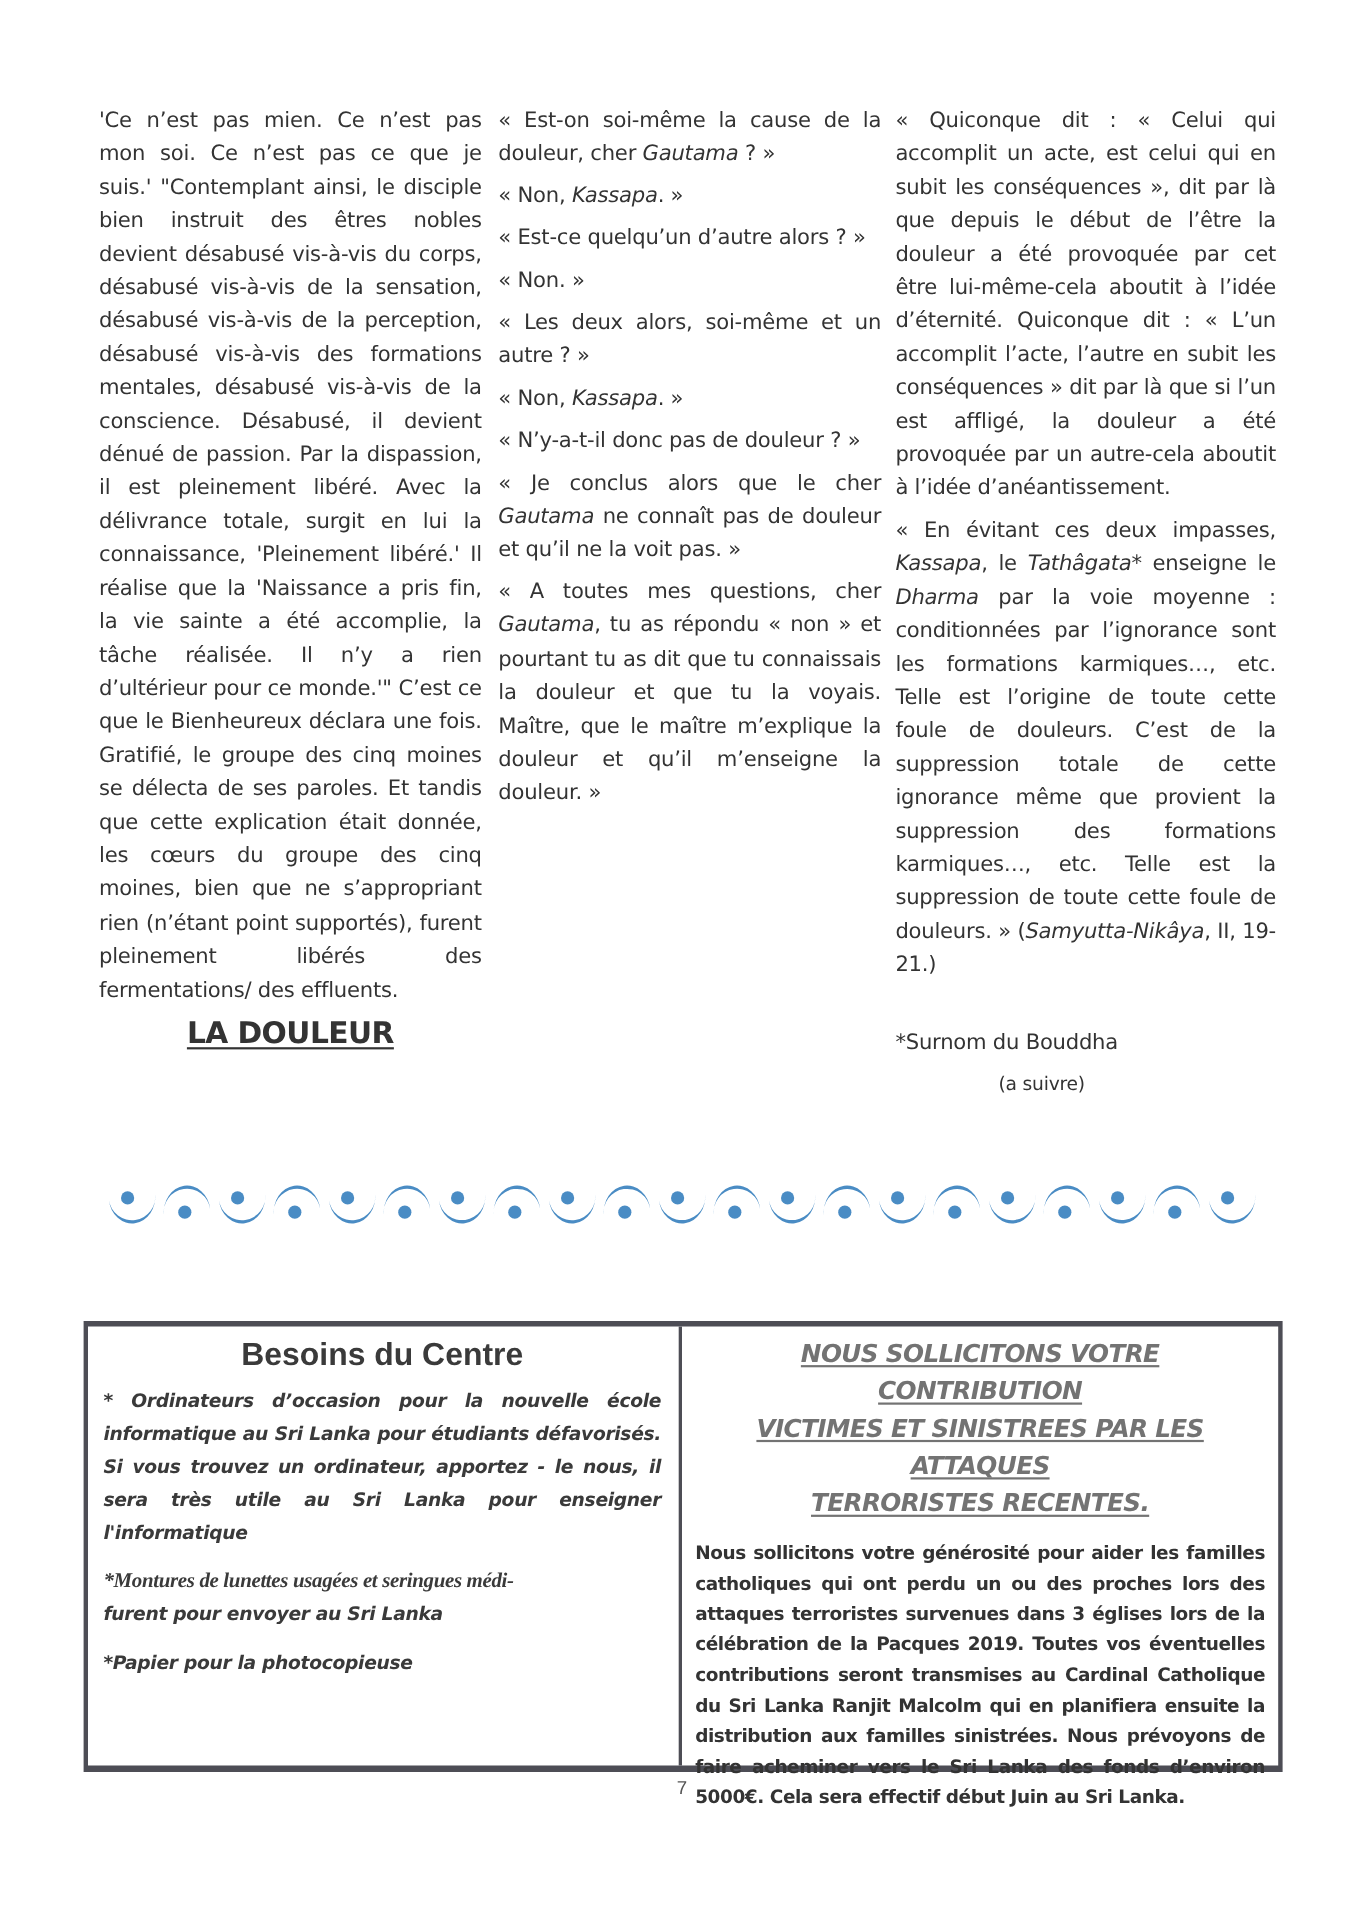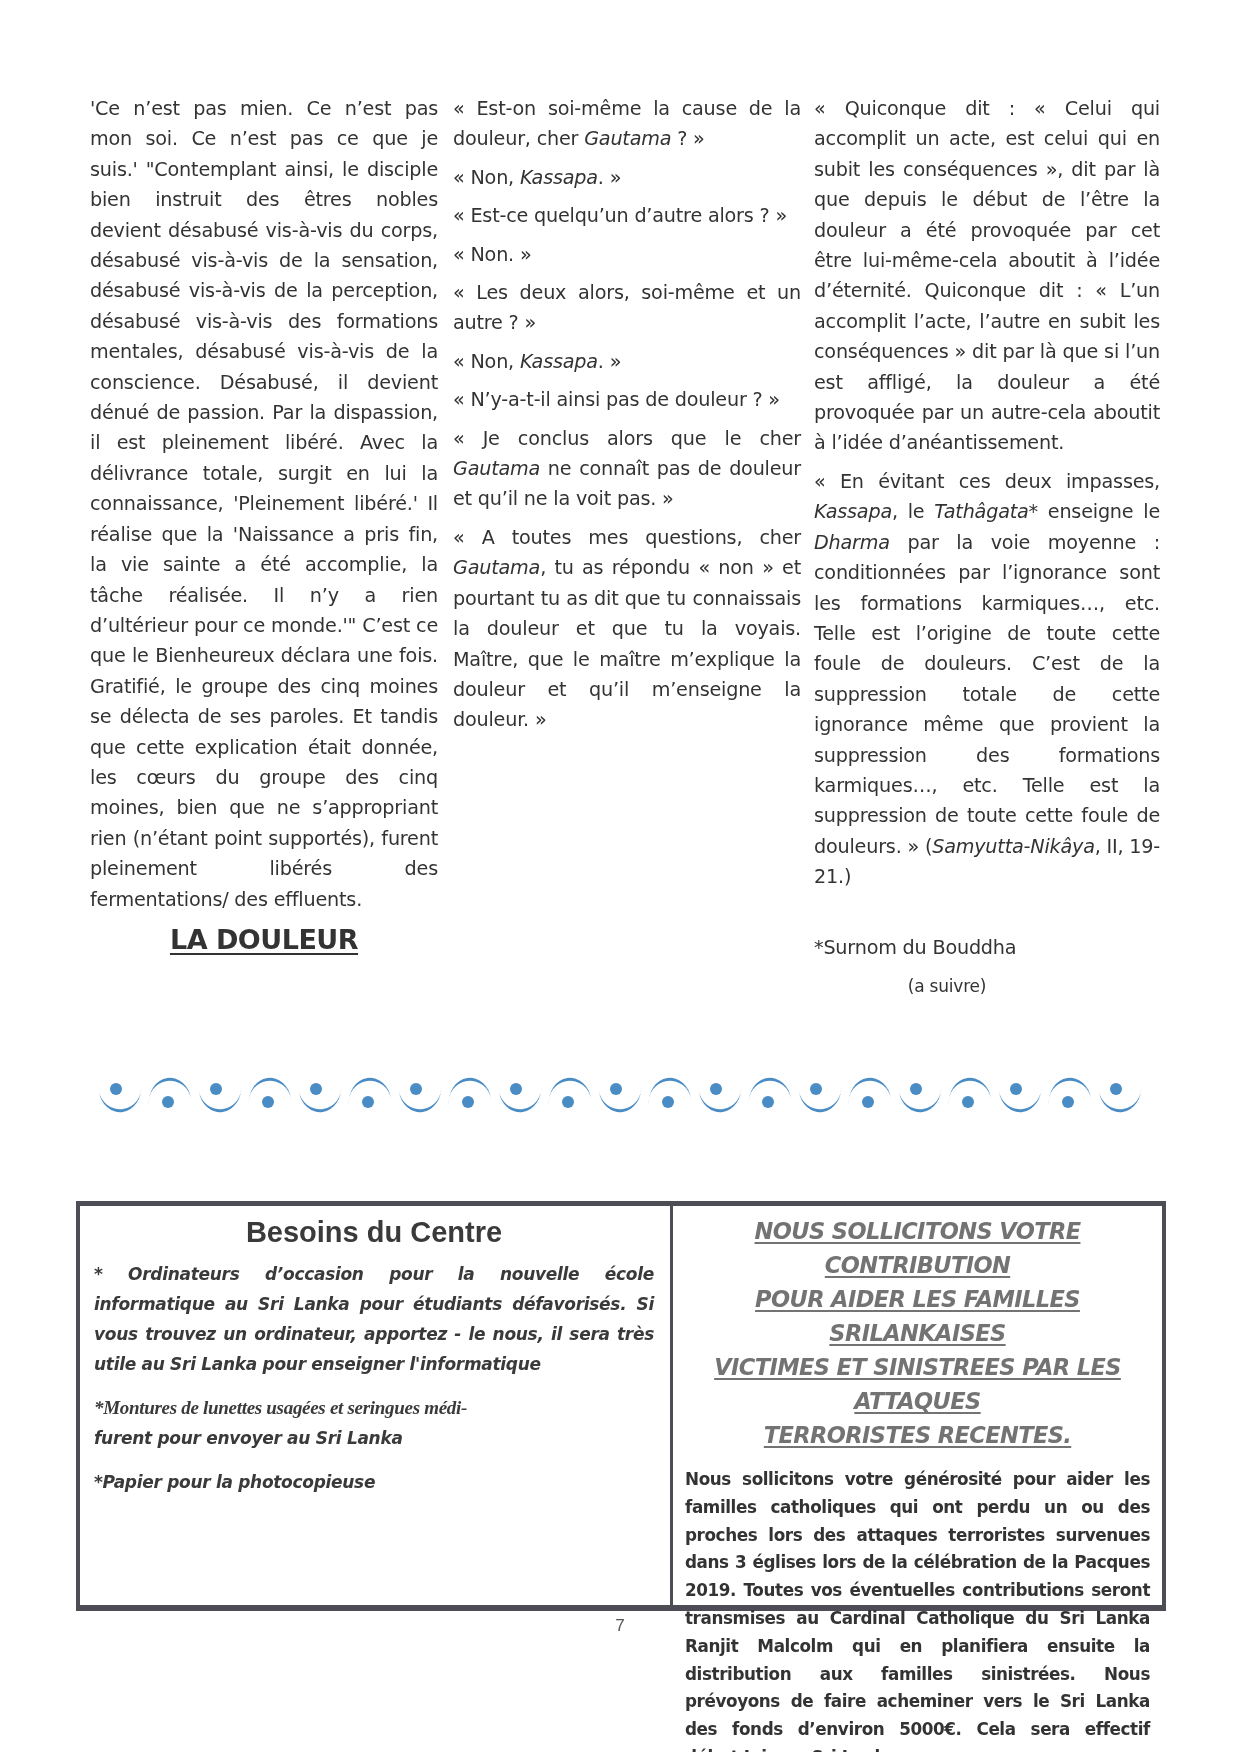--- a/index.html
+++ b/index.html
@@ -36,21 +36,21 @@
     position: absolute; left: 95px; top: 1070px; width: 1050px; height: 50px;
   }
 
   #boxes {
     position: absolute; left: 76px; top: 1201px; width: 1090px; height: 410px;
     border: 4px solid #4d4d55; border-top-width: 5px; border-bottom-width: 6px;
     box-sizing: border-box;
     display: flex;
   }
   .box { box-sizing: border-box; height: 100%; }
-  #box-left { width: 593px; border-right: 3px solid #4d4d55; padding: 6px 16px 0 14px; }
+  #box-left { width: 540px; border-right: 3px solid #4d4d55; padding: 6px 16px 0 14px; }
   #box-right { flex: 1; padding: 8px 12px 0 12px; }
 
   .box-left-title {
     text-align: center; font-family: "Liberation Sans", sans-serif;
     font-weight: bold; font-size: 29px; color: #3a3a3a; margin: 4px 0 10px 0;
   }
   .need {
     font-family: "DejaVu Sans", sans-serif; font-weight: bold;
     font-size: 17px; line-height: 30px; text-align: justify; color: #3a3a3a;
     margin: 0 0 14px 0; letter-spacing: -0.3px; font-style: italic;
@@ -84,21 +84,21 @@
   <span class="section-title">LA DOULEUR</span>
 </div>
 
 <div class="col col2" id="col2" lang="fr" style="hyphens:auto;">
   <p><span>« Est-on soi-même la cause de la douleur, cher </span><span class="it">Gautama</span><span> ? »</span></p>
   <p><span>« Non, </span><span class="it">Kassapa</span><span>. »</span></p>
   <p>« Est-ce quelqu’un d’autre alors ? »</p>
   <p>« Non. »</p>
   <p>« Les deux alors, soi-même et un autre ? »</p>
   <p><span>« Non, </span><span class="it">Kassapa</span><span>. »</span></p>
-  <p>« N’y-a-t-il ainsi pas de douleur ? »</p>
+  <p>« N’y-a-t-il donc pas de douleur ? »</p>
   <p><span>« Je conclus alors que le cher </span><span class="it">Gautama</span><span> ne connaît pas de douleur et qu’il ne la voit pas. »</span></p>
   <p><span>«  A toutes mes questions, cher </span><span class="it">Gautama</span><span>, tu as répondu « non » et pourtant tu as dit que tu connaissais la douleur et que tu la voyais. Maître, que le maître m’explique la douleur et qu’il m’enseigne la douleur. »</span></p>
 </div>
 
 <div class="col col3" id="col3" lang="fr" style="hyphens:auto;">
   <p>« Quiconque dit : « Celui qui accomplit un acte, est celui qui en subit les conséquences », dit par là que depuis le début de l’être la douleur a été provoquée par cet être lui-même-cela aboutit à l’idée d’éternité. Quiconque dit : « L’un accomplit l’acte, l’autre en subit les conséquences » dit par là que si l’un est affligé, la douleur a été provoquée par un autre-cela aboutit à l’idée d’anéantissement.</p>
   <p><span>« En évitant ces deux impasses, </span><span class="it">Kassapa</span><span>, le </span><span class="it">Tathâgata</span><span>* enseigne le </span><span class="it">Dharma</span><span> par la voie moyenne : conditionnées par l’ignorance sont les formations karmiques…, etc. Telle est l’origine de toute cette foule de douleurs. C’est de la suppression totale de cette ignorance même que provient la suppression des formations karmiques…, etc. Telle est la suppression de toute cette foule de douleurs. » (</span><span class="it">Samyutta-Nikâya</span><span>, II, 19-21.)</span></p>
   <p class="footnote">*Surnom du Bouddha</p>
   <span class="suivre">(a suivre)</span>
 </div>
@@ -193,21 +193,20 @@
 <div id="boxes">
   <div class="box" id="box-left">
     <div class="box-left-title">Besoins du Centre</div>
     <p class="need">* Ordinateurs d’occasion pour la nouvelle école informatique au Sri Lanka pour étudiants défavorisés. Si vous trouvez un ordinateur, apportez - le  nous, il sera très utile  au Sri Lanka pour  enseigner l'informatique</p>
     <p class="need serif"><span>*Montures de lunettes usagées et seringues  médi-</span><br><span class="tail">furent pour   envoyer  au Sri Lanka</span></p>
     <p class="need">*Papier pour la photocopieuse</p>
   </div>
   <div class="box" id="box-right">
     <div class="box-right-title">
       <div>NOUS SOLLICITONS VOTRE CONTRIBUTION</div>
-      <div>POUR AIDER LES FAMILLES SRILANKAISES</div>
       <div>VICTIMES ET SINISTREES PAR LES ATTAQUES</div>
       <div>TERRORISTES RECENTES.</div>
     </div>
     <p class="box-right-body">Nous sollicitons votre générosité pour aider les familles catholiques qui ont perdu un ou des proches lors des attaques terroristes survenues dans 3 églises lors de la célébration de la Pacques 2019. Toutes vos éventuelles contributions seront transmises au Cardinal Catholique du Sri Lanka Ranjit Malcolm qui en planifiera ensuite la distribution aux familles sinistrées. Nous prévoyons de faire acheminer vers le Sri Lanka des fonds d’environ 5000€. Cela sera effectif début Juin au Sri Lanka.</p>
   </div>
 </div>
 
 <div id="page-number">7</div>
 
 </body></html>

